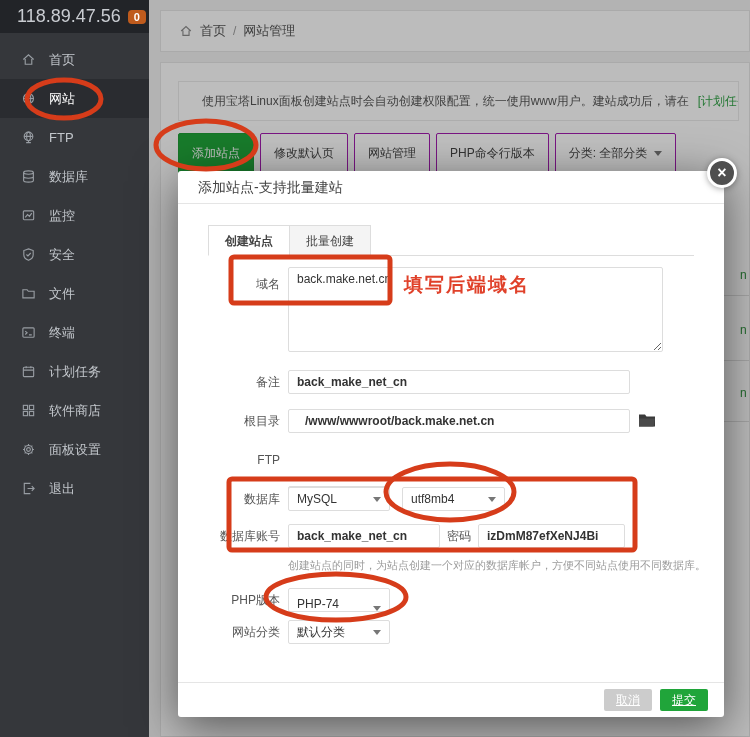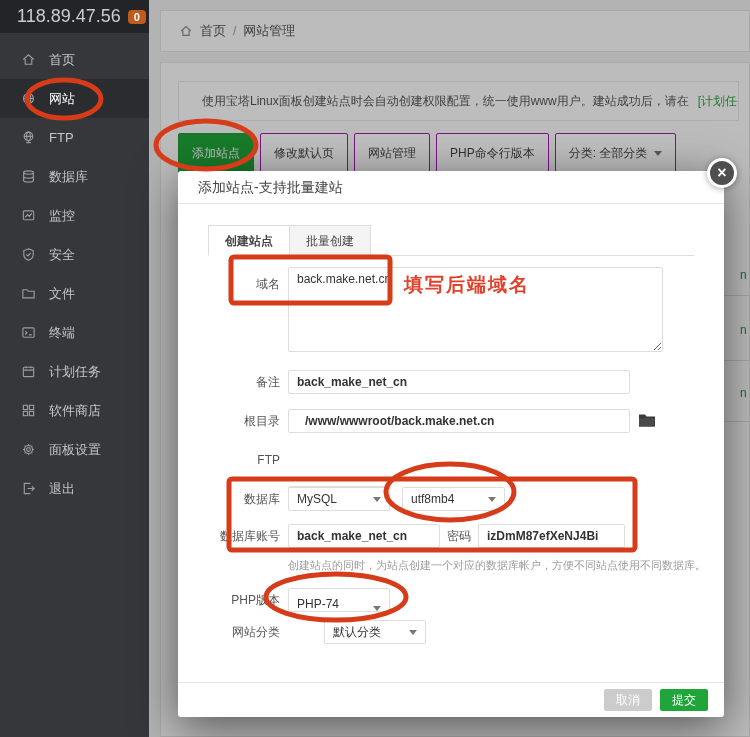--- a/index.html
+++ b/index.html
@@ -55,21 +55,21 @@
   .inp { position:absolute; height:24px; border:1px solid #ddd; border-radius:2px; padding:0 8px; font-size:12px; color:#333;
          font-family:"Liberation Sans","DejaVu Sans",sans-serif; background:#fff;font-weight:bold; }
   .ta  { position:absolute; border:1px solid #ddd; border-radius:2px; padding:4px 8px; font-size:12px; color:#333;
          font-family:"Liberation Sans","DejaVu Sans",sans-serif; resize:both; }
   .sel { position:absolute; height:24px; border:1px solid #ddd; border-radius:2px; background:#fff; display:flex;
          align-items:center; justify-content:space-between; padding:0 8px; font-size:12px; color:#333; cursor:pointer; }
   .help { position:absolute; font-size:11px; color:#9b9b9b; white-space:nowrap; }
   .m-footer { position:absolute; top:511px; left:0; right:0; bottom:0; border-top:1px solid #e5e5e5;
               display:flex; justify-content:flex-end; align-items:center; gap:8px; padding-right:16px; }
   .fbtn { height:22px; padding:0 12px; font-size:12px; color:#fff; border:none; border-radius:2px; cursor:pointer;
-          font-family:"Liberation Sans","DejaVu Sans",sans-serif; }
+          font-family:"Liberation Sans","DejaVu Sans",sans-serif;text-decoration:underline; }
   .fbtn.cancel { background:#ccc; }
   .fbtn.submit { background:#20a53a; }
   .close-btn { position:absolute; left:707px; top:158px; width:30px; height:30px; border-radius:50%; background:#4f4f4f;
                border:3px solid #fff; color:#fff; font-size:16px; font-weight:bold; line-height:24px; text-align:center;
                z-index:45; cursor:pointer; box-shadow:0 1px 6px rgba(0,0,0,0.35); }
   .folder-btn { position:absolute; left:460px; top:241px; width:18px; height:16px; cursor:pointer; }
 
   
   .anno-svg { position:absolute; inset:0; z-index:60; pointer-events:none; }
   .anno-text { position:absolute; left:404px; top:272px; z-index:60; color:#e0412a; font-size:19px; font-weight:bold;
@@ -265,21 +265,21 @@
 
     <div class="help" style="left:110px; top:387px;">创建站点的同时，为站点创建一个对应的数据库帐户，方便不同站点使用不同数据库。</div>
 
     <span class="lbl" style="top:417px;">PHP版本</span>
     <div class="sel" style="left:110px; top:417px; width:102px;align-items:flex-end;">
       <span>PHP-74</span>
         <span class="caret"></span>
     </div>
 
     <span class="lbl" style="top:449px;">网站分类</span>
-    <div class="sel" style="left:110px; top:449px; width:102px;margin-left:36px;">
+    <div class="sel" style="left:110px; top:449px; width:102px;">
       <span>默认分类</span>
         <span class="caret"></span>
     </div>
 
     <div class="m-footer">
       <button class="fbtn cancel">取消</button>
       <button class="fbtn submit">提交</button>
     </div>
   </div>
 

